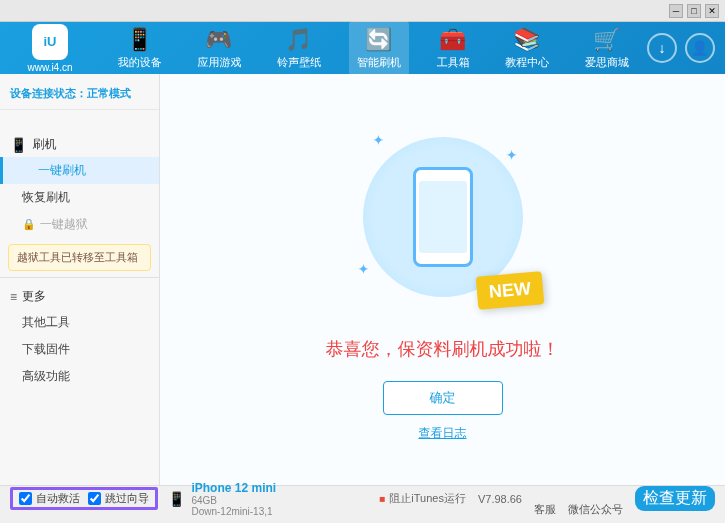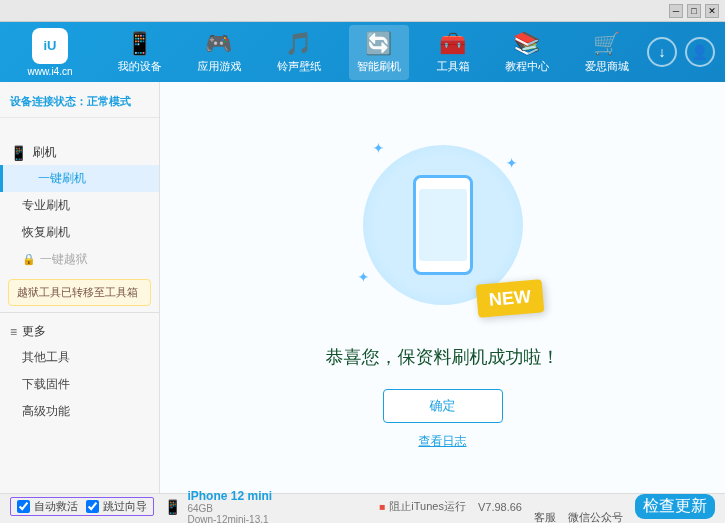--- a/index.html
+++ b/index.html
@@ -20,21 +20,21 @@
       width: 14px; height: 14px;
       border: 1px solid #aaa;
       background: #d0d0d0;
       cursor: pointer;
       display: flex; align-items: center; justify-content: center;
       font-size: 9px;
     }
 
     
     .header {
-      height: 60px;
+      height: 52px;
       background: linear-gradient(135deg, #1a9fe0 0%, #1286c8 100%);
       display: flex;
       align-items: center;
       padding: 0 10px;
     }
     .logo {
       width: 80px;
       display: flex;
       flex-direction: column;
       align-items: center;
@@ -189,21 +189,21 @@
       position: absolute;
       color: #5bb8ff;
       font-size: 14px;
     }
     .sparkle-1 { top: 15px; left: 30px; }
     .sparkle-2 { top: 30px; right: 25px; }
     .sparkle-3 { bottom: 40px; left: 15px; }
 
     .success-title {
       font-size: 18px;
-      color: #14532d;
+      color: #ef4444;
       margin-bottom: 20px;
       font-weight: normal;
       text-align: right;
     }
     .confirm-btn {
       width: 120px; height: 34px;
       background: #fff;
       border: 1px solid #1a9fe0;
       color: #1a9fe0;
       border-radius: 4px;
@@ -310,21 +310,20 @@
   <div class="sidebar">
     <div class="status-bar-top">
       <span>设备连接状态：</span><span>正常模式</span>
     </div>
 
     <div class="sidebar-group-label">
       <span class="icon">📱</span>
       <span>刷机</span>
     </div>
     <div class="sidebar-item active">一键刷机</div>
-    <div class="sidebar-item">专业刷机</div>
     <div class="sidebar-item">恢复刷机</div>
 
     <div class="sidebar-disabled">
       <span class="lock-icon">🔒</span>
       <span>一键越狱</span>
     </div>
 
     <div class="warning-box">
       <span>越狱工具已转移至工具箱</span>
     </div>
@@ -354,21 +353,21 @@
     </div>
 
     <div class="success-title">恭喜您，保资料刷机成功啦！</div>
     <button class="confirm-btn">确定</button>
     <a class="view-log-link">查看日志</a>
   </div>
 </div>
 
 <div class="bottom-bar">
   <div class="bottom-left">
-    <div style="border:1px solid #8b5cf6; padding:1px 6px; border-radius:2px; display:flex; align-items:center; gap:8px;">
+    <div style="border:3px solid #8b5cf6; padding:1px 6px; border-radius:2px; display:flex; align-items:center; gap:8px;">
       <label class="checkbox-group">
         <input type="checkbox" checked="" style="">
         <span class="checkbox-label">自动救活</span>
       </label>
       <label class="checkbox-group">
         <input type="checkbox" checked="" style="">
         <span class="checkbox-label">跳过向导</span>
       </label>
     </div>
 

